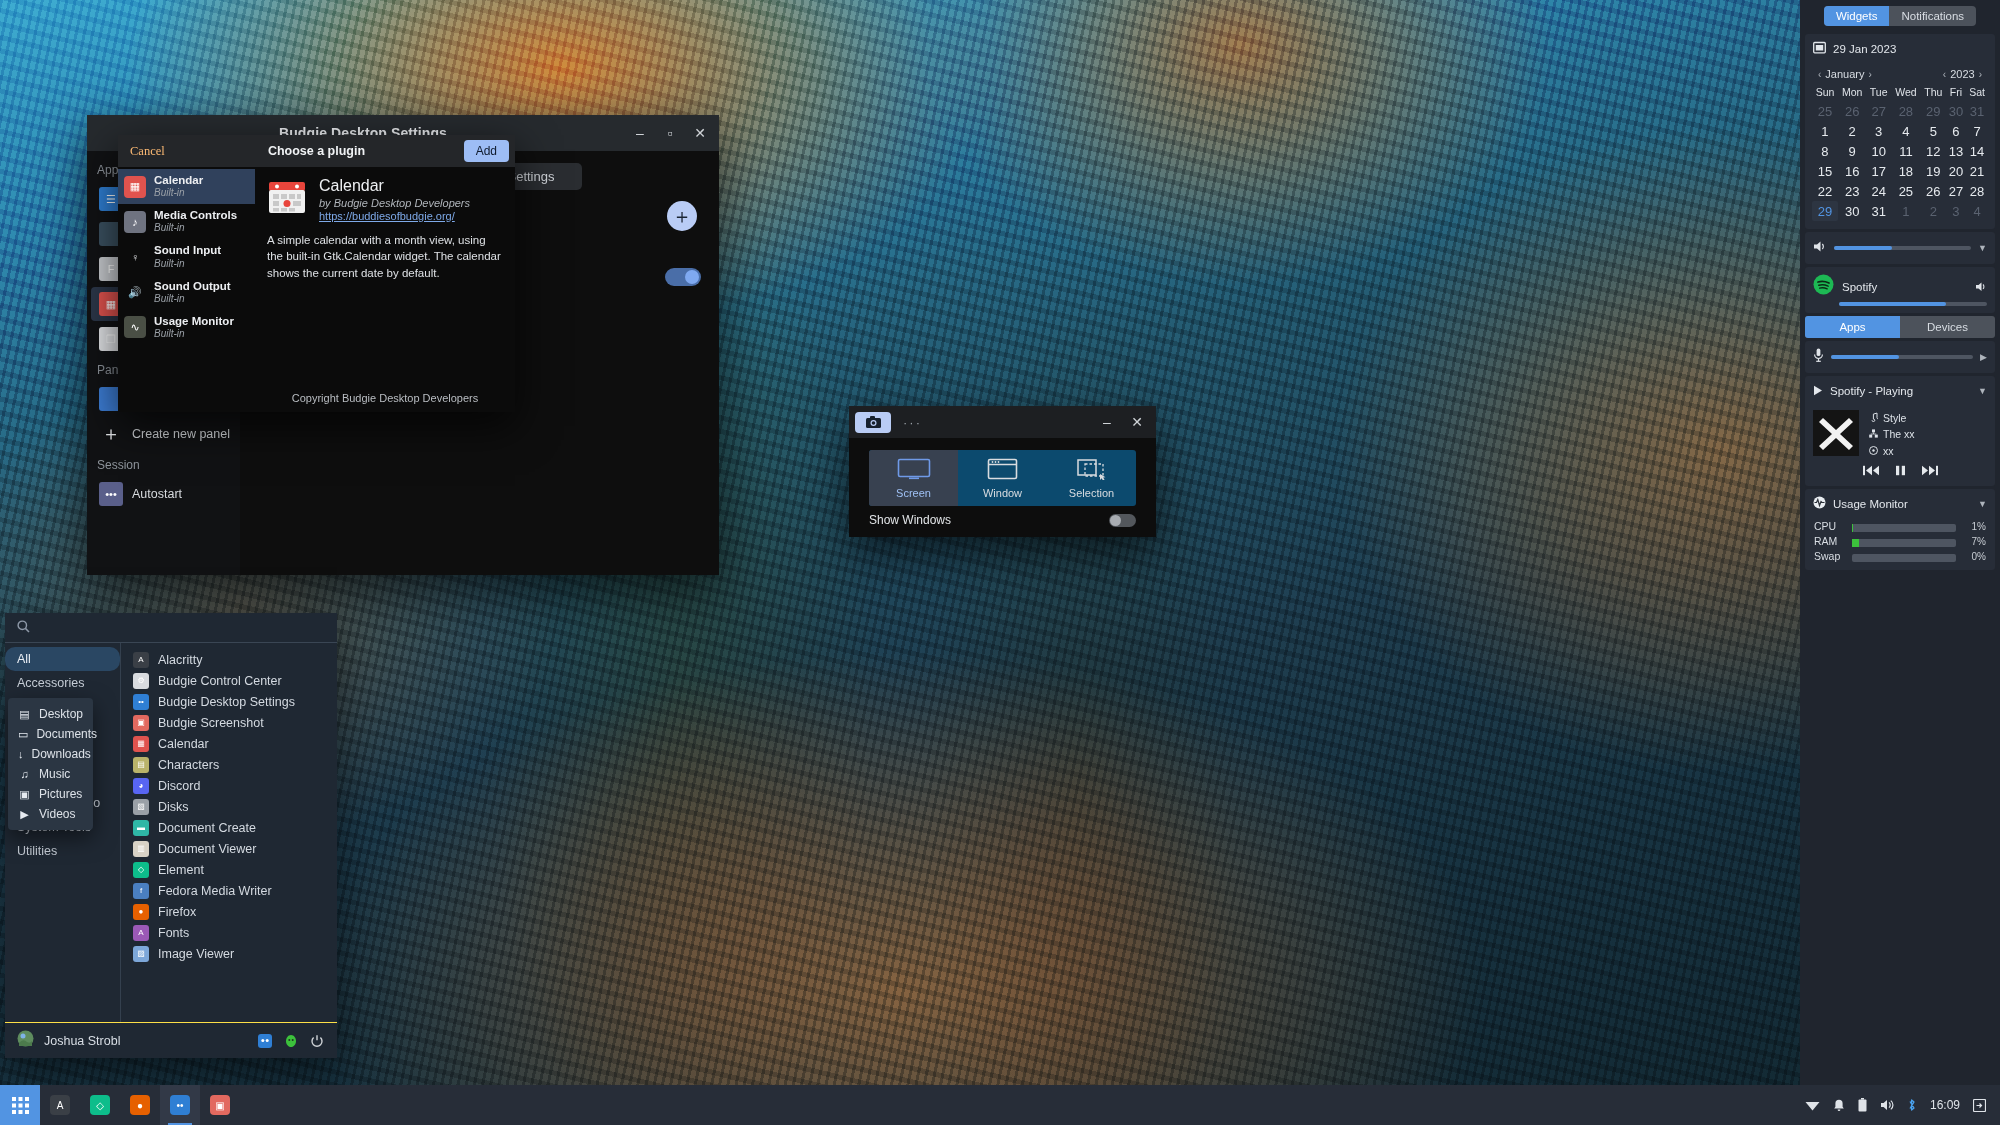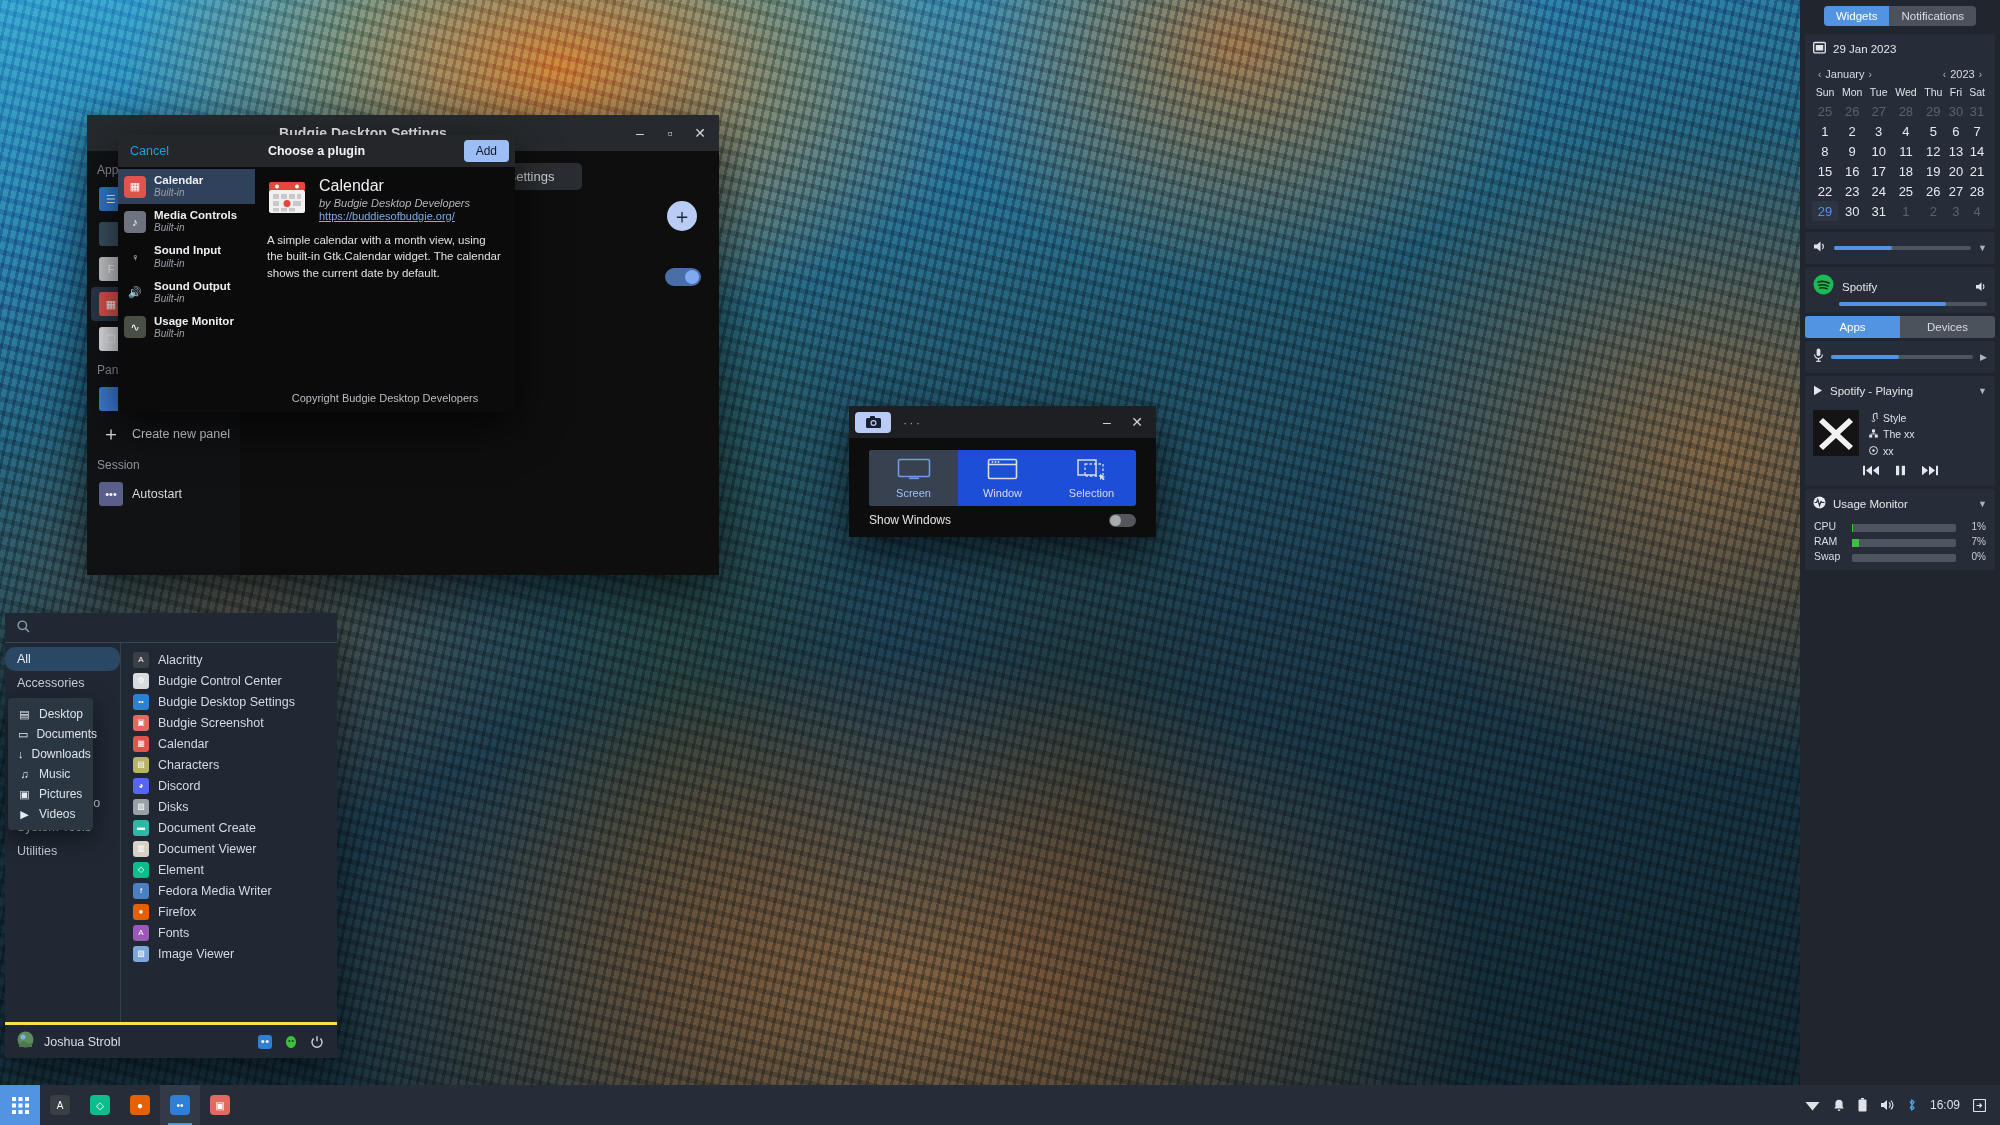--- a/index.html
+++ b/index.html
@@ -100,21 +100,21 @@
     width:397px; height:277px;
     background:#0b0b0b;
     box-shadow: 0 14px 40px rgba(0,0,0,0.7);
     z-index: 20;
     display:flex; flex-direction:column;
   }
   #pd-header {
     height:32px; background:#242629; display:flex; align-items:center;
     padding: 0 6px 0 12px; position:relative;
   }
-  #pd-cancel { font-size:12.5px; color:#0ea5e9; cursor:pointer; }
+  #pd-cancel { font-size:12.5px; color:#fdba74; cursor:pointer;font-family:Liberation Serif, serif; }
   #pd-title { position:absolute; left:0; right:0; text-align:center;
     font-size:12.5px; font-weight:700; color:#f0f2f4; pointer-events:none;}
   #pd-add {
     margin-left:auto; background:#9dbdf5; color:#0e1a2c;
     font-size:12px; padding:4px 12px; border-radius:4px; cursor:pointer; z-index:2;
   }
   #pd-body { flex:1; display:flex; min-height:0; }
   #pd-list { width:137px; background:#0b0b0b; padding-top:2px; }
   .pl-item { display:flex; align-items:center; gap:8px; padding:5px 6px; cursor:pointer; }
   .pl-item.sel { background:#30415c; }
@@ -140,21 +140,21 @@
     background:#0d0d0d;
     box-shadow:0 16px 44px rgba(0,0,0,0.65);
     overflow:hidden;
   }
   #shot-head { height:32px; background:#1d1f22; display:flex; align-items:center; padding:0 4px 0 6px; }
   #shot-camera {
     width:36px;height:21px;border-radius:4px;background:#b9ccf5;
     display:flex;align-items:center;justify-content:center; cursor:pointer;
   }
   #shot-dots { color:#9aa0a7; font-size:13px; margin-left:12px; letter-spacing:2px; }
-  #shot-modes { display:flex; margin:12px 20px 0 20px; background:#1d4ed8; border-radius:3px; overflow:hidden;justify-content:space-between; }
+  #shot-modes { display:flex; margin:12px 20px 0 20px; background:#0c4a6e; border-radius:3px; overflow:hidden;justify-content:space-between; }
   .mode { flex:1; padding:8px 0 7px; text-align:center; cursor:pointer; }
   .mode.on { background:#384150; }
   .mode .lbl { font-size:11px; margin-top:3px; color:#d9dce0; }
   .mode.on .lbl { color:#9fc1f5; }
   .row { display:flex; align-items:center; padding:0 20px; height:28px; }
   .row .rl { flex:1; font-size:12px; color:#e2e5e8; }
   .tgl { width:27px; height:13px; border-radius:7px; position:relative; cursor:pointer; }
   .tgl.off { background:#53575c; }
   .tgl.off::after{content:"";position:absolute;left:1px;top:1px;width:11px;height:11px;border-radius:50%;background:#a8acb1;}
 
@@ -172,21 +172,21 @@
   #am-cols { display:flex; height: calc(100% - 30px - 36px); }
   #am-cats { width:115px; padding-top:4px; position:relative; }
   .cat { padding:5px 12px; font-size:12.5px; color:#c6cdd6; cursor:pointer; }
   .cat.on { background:#2a4763; color:#e8edf3;border-radius:10px; }
   #am-apps { flex:1; border-left:1px solid #34404e; padding:6px 0 0 4px; overflow:hidden; }
   .app { display:flex; align-items:center; gap:9px; padding:2.5px 8px; cursor:pointer; }
   .app .nm { font-size:12.5px; color:#d4dae1; }
   .aico { width:16px;height:16px;border-radius:3px;flex-shrink:0;
     display:flex;align-items:center;justify-content:center;font-size:8px;color:#fff;}
   #am-user { height:36px; display:flex; align-items:center; gap:10px; padding:0 12px;
-    border-top:3px solid #fde047; }
+    border-top:1px solid #fde047; }
   #am-user .nm { font-size:12.5px; color:#d8dee5; flex:1; }
   .u-ico { width:16px;height:16px;display:flex;align-items:center;justify-content:center;cursor:pointer;}
 
   
   #places {
     position:absolute; left:8px; top:698px; width:85px;
     background:#2b3643; border-radius:4px; padding:6px 0;
     box-shadow:0 8px 22px rgba(0,0,0,0.5); z-index:5;
   }
   .place { display:flex; align-items:center; gap:8px; padding:3px 10px; cursor:pointer; }

